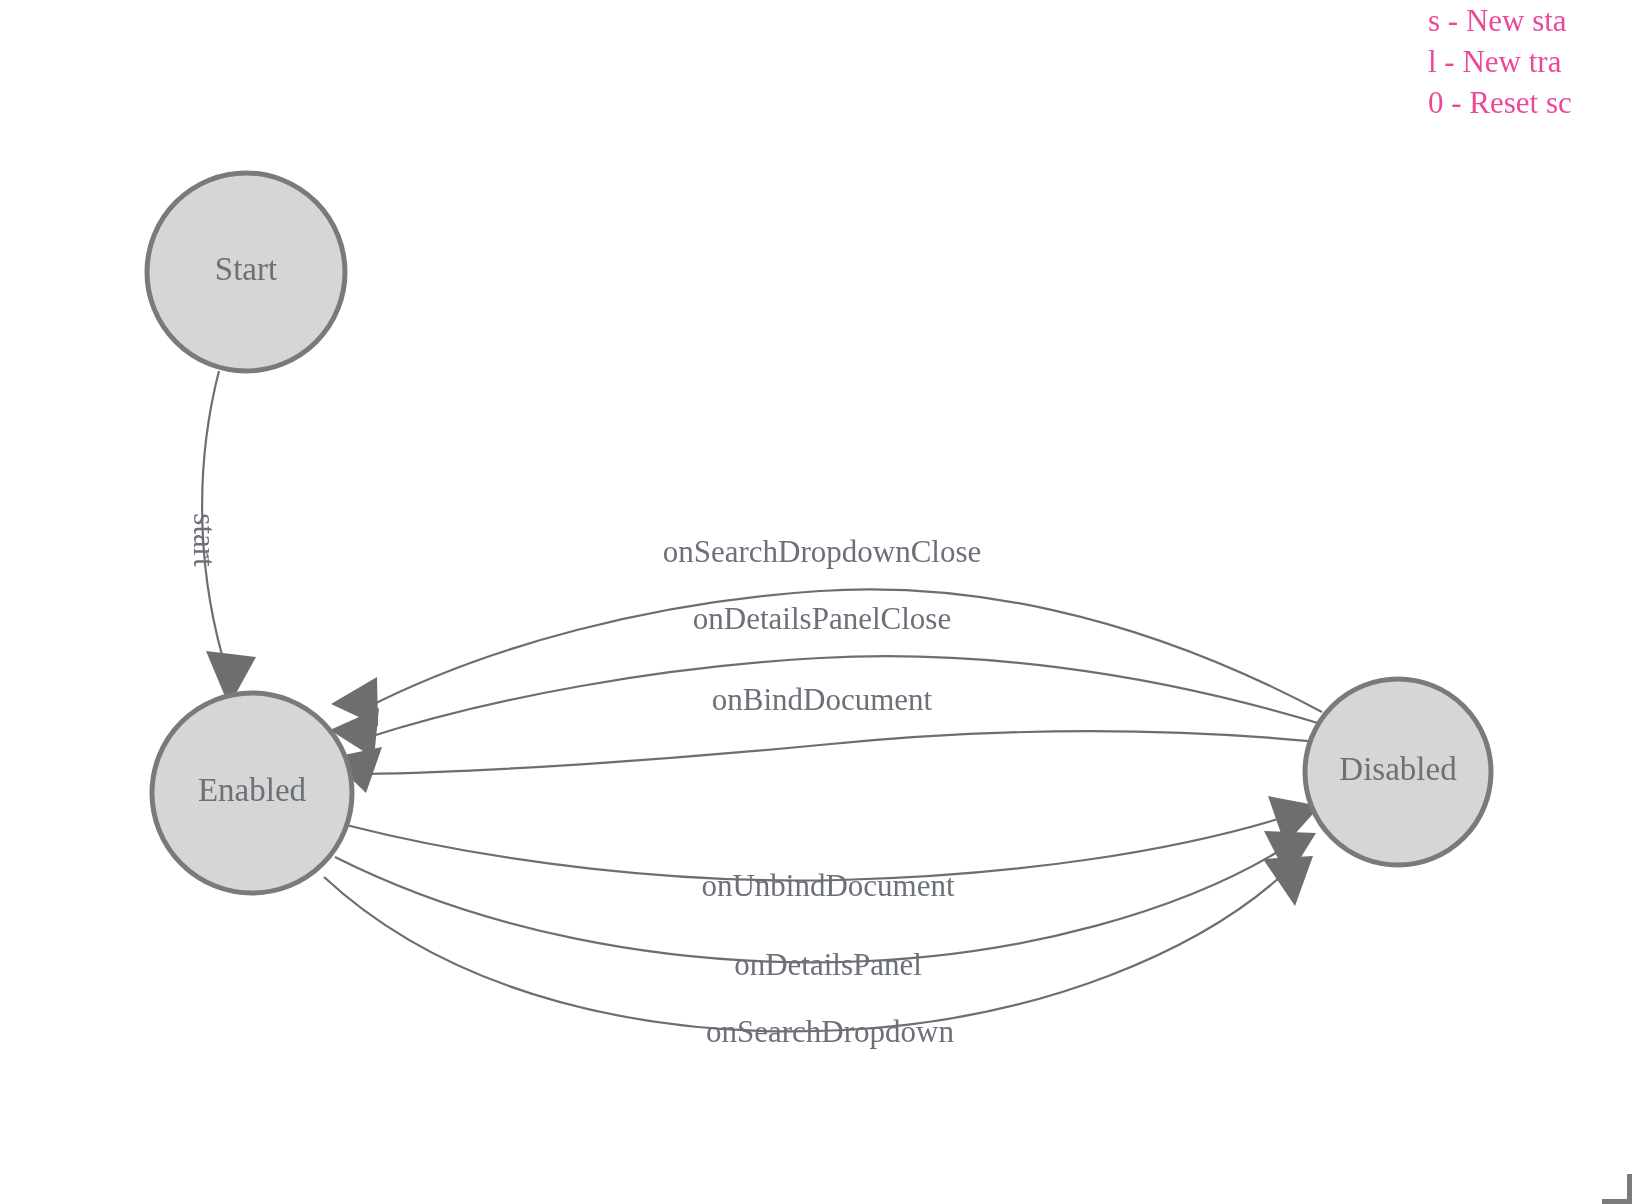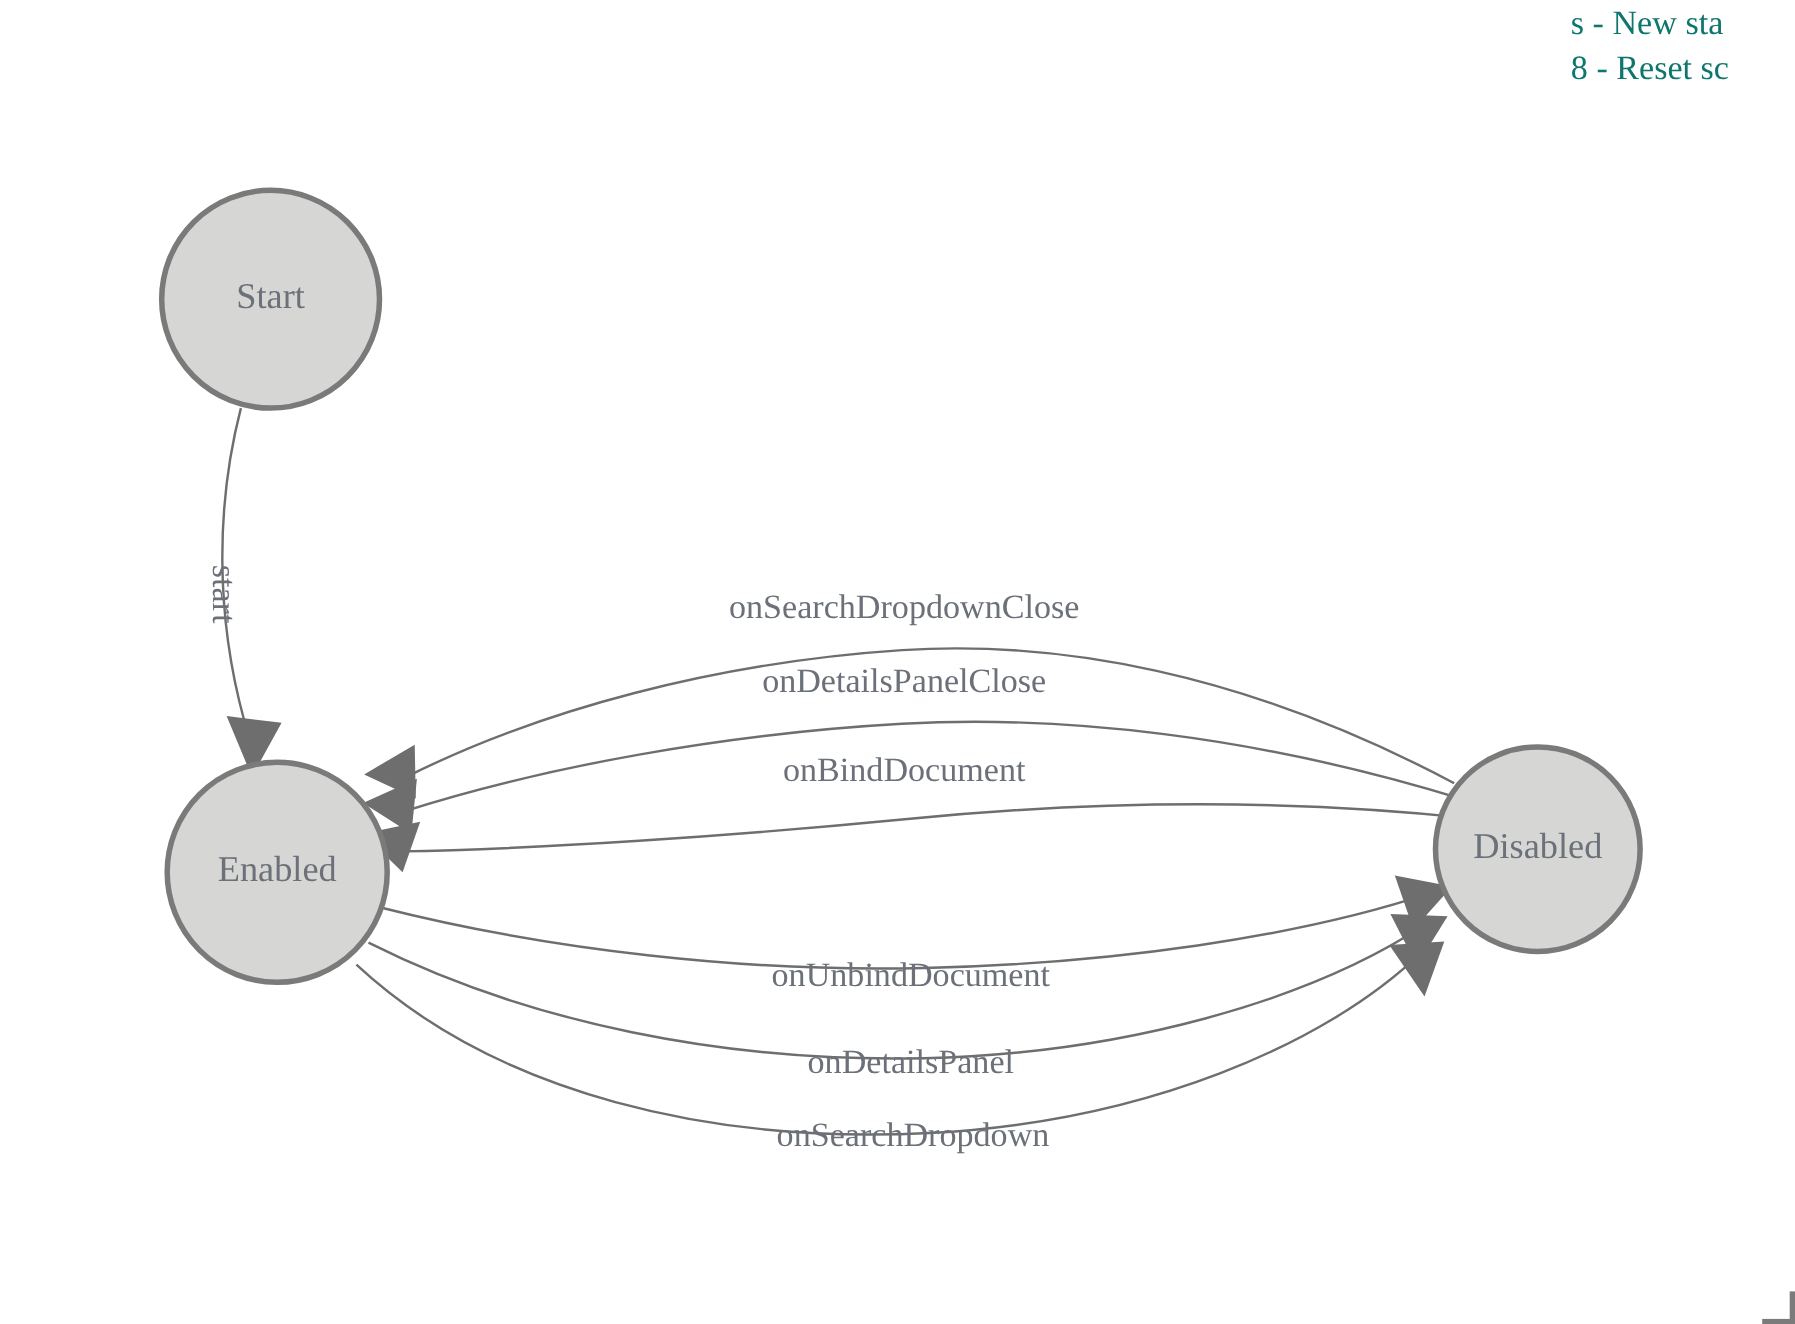--- a/index.html
+++ b/index.html
@@ -63,21 +63,21 @@
   #help-overlay {
     position: absolute;
     top: 0;
     left: 1428px;
     width: 204px;
     overflow: hidden;
     white-space: nowrap;
     pointer-events: none;
   }
   .help-line {
-    color: #0f766e;
+    color: #ec4899;
     font-family: "Liberation Serif", "DejaVu Serif", serif;
     font-size: 31px;
     line-height: 41px;
     white-space: nowrap;
   }
   #corner-handle {
     position: absolute;
     right: 0px;
     bottom: 0px;
     width: 30px;
@@ -148,18 +148,19 @@
 
     <g>
       <circle class="node-circle" cx="1398" cy="772" r="93"></circle>
       <text class="node-label" x="1398" y="772">Disabled</text>
     </g>
 
   </svg>
 
   <div id="help-overlay">
     <div class="help-line">s - New sta</div>
-    <div class="help-line">8 - Reset sc</div>
+    <div class="help-line">l - New tra</div>
+    <div class="help-line">0 - Reset sc</div>
   </div>
 
   <div id="corner-handle"></div>
 
 </div>
 
 </body></html>

